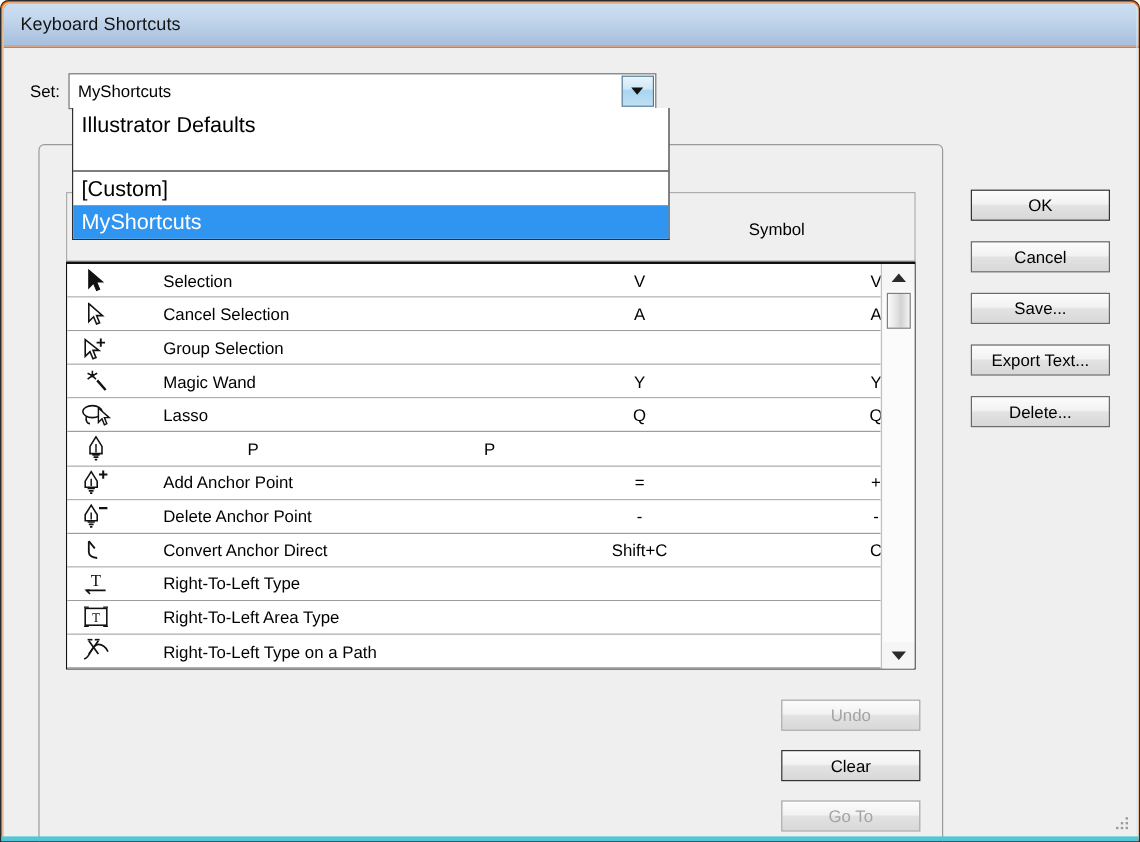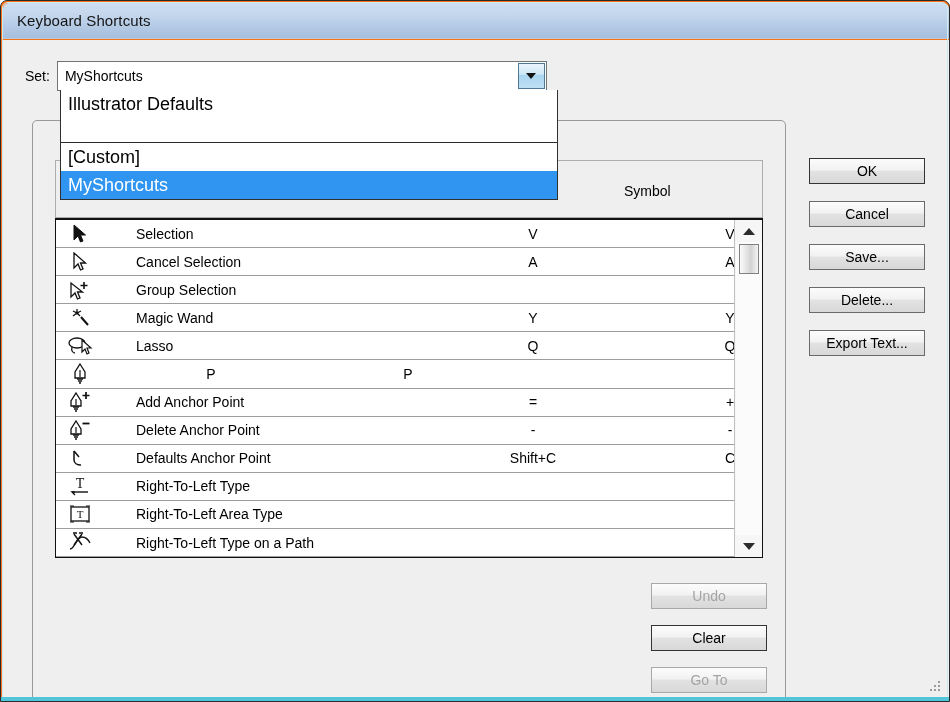--- a/index.html
+++ b/index.html
@@ -421,21 +421,21 @@
             <div class="cell-shortcut">-</div>
             <div class="cell-symbol">-</div>
           </div>
           <div class="row">
             <div class="cell-icon">
               <svg class="icon-svg" width="20" height="20" viewBox="0 0 20 20">
                 <path d="M4 3 L4 12 C4 15 7 17 11 17" stroke="#111" stroke-width="1.5" fill="none"></path>
                 <path d="M4 3 L9 9" stroke="#111" stroke-width="1.5"></path>
               </svg>
             </div>
-            <div class="cell-name">Defaults Anchor Point</div>
+            <div class="cell-name">Convert Anchor Direct</div>
             <div class="cell-shortcut">Shift+C</div>
             <div class="cell-symbol">C</div>
           </div>
           <div class="row">
             <div class="cell-icon">
               <svg class="icon-svg" width="22" height="22" viewBox="0 0 22 22">
                 <text x="11" y="13" font-family="Liberation Serif, serif" font-size="14" text-anchor="middle" fill="#111">T</text>
                 <path d="M3 17 L19 17" stroke="#111" stroke-width="1.4"></path>
                 <path d="M6 17 L3 17 L6 20" stroke="#111" stroke-width="1.4" fill="none"></path>
               </svg>
@@ -512,24 +512,24 @@
         <div class="btn emphasized">
           <span>OK</span>
         </div>
         <div class="btn">
           <span>Cancel</span>
         </div>
         <div class="btn">
           <span>Save...</span>
         </div>
         <div class="btn">
+          <span>Export Text...</span>
+        </div>
+        <div class="btn">
           <span>Delete...</span>
-        </div>
-        <div class="btn">
-          <span>Export Text...</span>
         </div>
       </div>
 
     <div id="bottom-buttons">
         <div class="btn disabled">
           <span>Undo</span>
         </div>
         <div class="btn emphasized">
           <span>Clear</span>
         </div>

